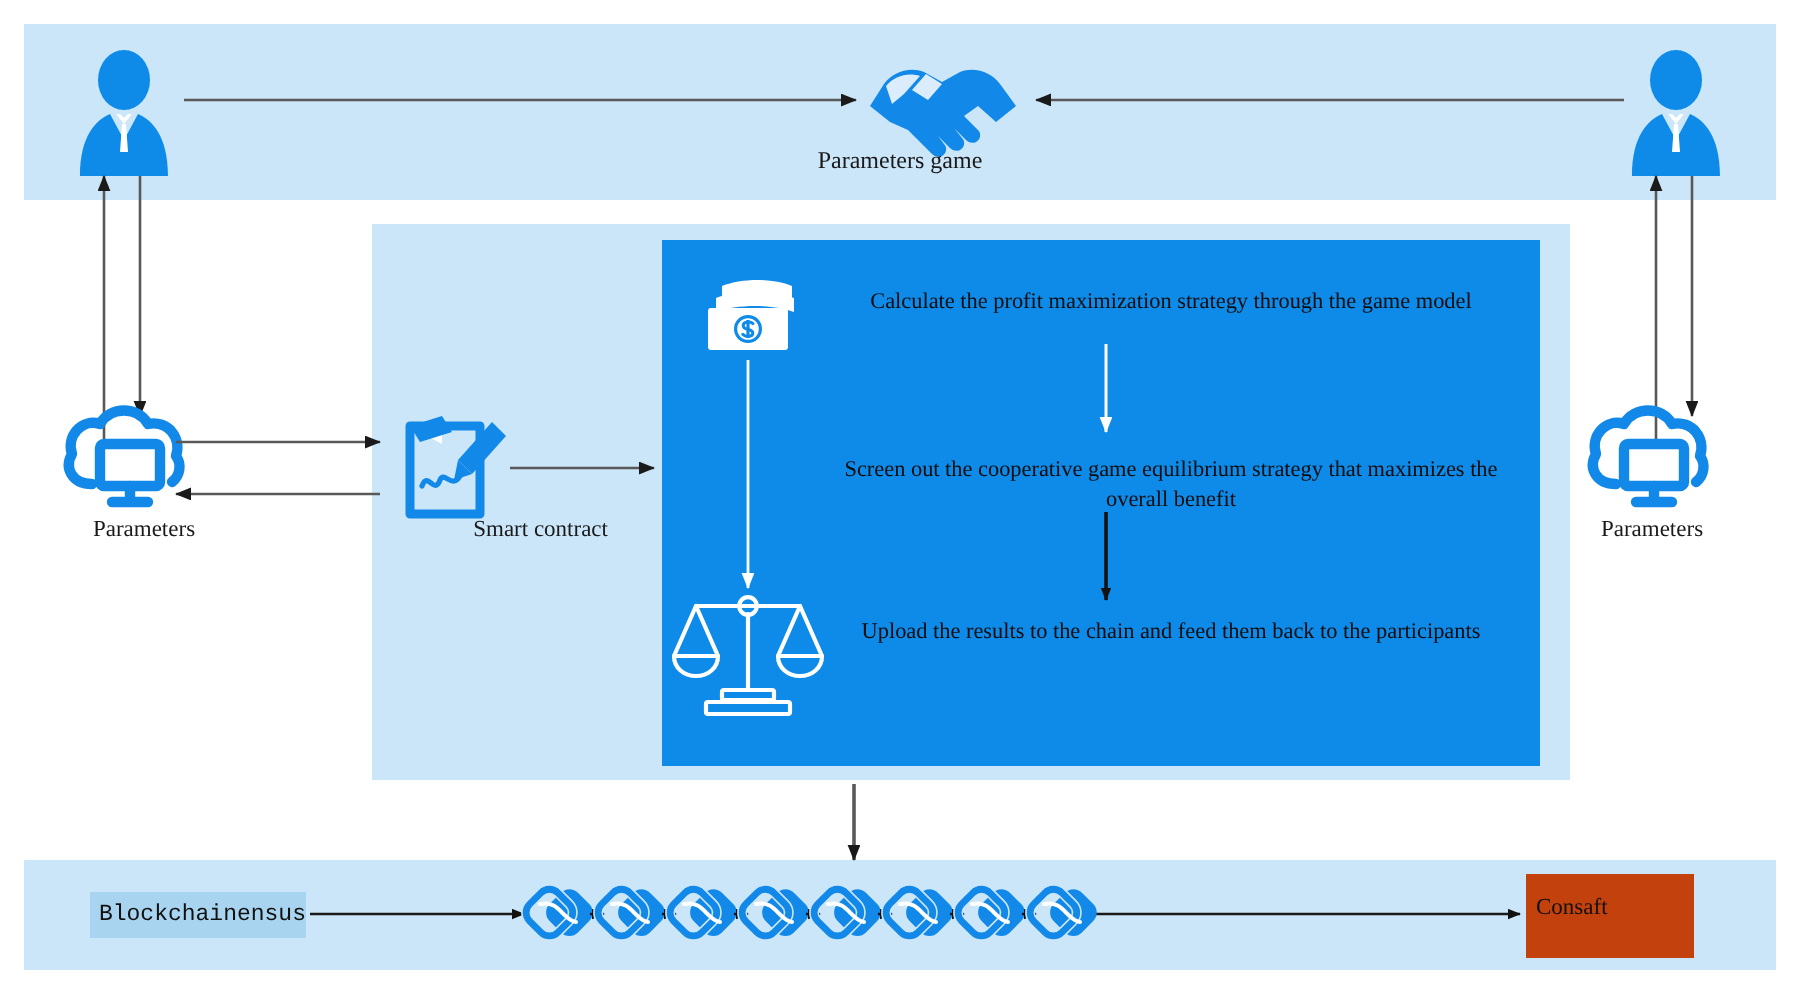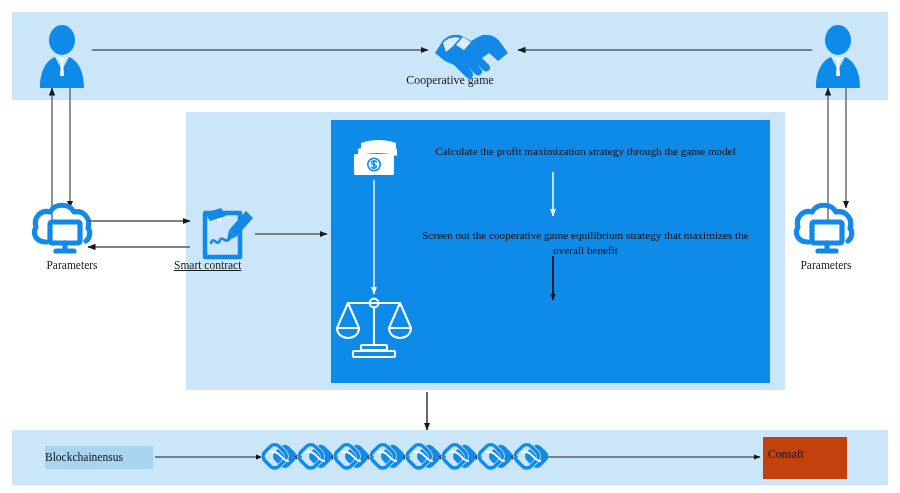--- a/index.html
+++ b/index.html
@@ -32,34 +32,34 @@
   .label{font-size:11.5px;}
   .core-txt{
     font-size:11.2px;
     color:#0d0d0d;
     text-align:center;
   }
   #coop-label{left:0;top:72px;width:900px;text-align:center;font-size:12px;}
 
   #params-left{left:12px;top:258px;width:120px;text-align:center;font-size:11.5px;}
   #params-right{left:766px;top:258px;width:120px;text-align:center;font-size:11.5px;}
-  #smart-label{left:174px;top:258px;width:130px;text-align:left;font-size:11.5px;text-decoration:underline;}
+  #smart-label{left:174px;top:258px;width:130px;text-align:right;font-size:11.5px;}
 
   #core-t1{left:408px;top:144px;width:355px;}
   #core-t2{left:408px;top:228px;width:355px;}
   #core-t3{left:408px;top:309px;width:355px;}
 
   
   #blockchain-box{
     position:absolute;left:45px;top:446px;width:108px;height:23px;
     background:#a8d4f0;
   }
   #blockchain-box span{
-    display:block;text-align:left;line-height:23px;font-size:11.5px;color:#111;
-    font-family:Liberation Serif, serif;
+    display:block;text-align:right;line-height:23px;font-size:11.5px;color:#111;
+    font-family:Liberation Mono, monospace;
   }
   #consaft-box{
     position:absolute;left:763px;top:437px;width:84px;height:42px;
     background:#c2410c;
   }
   #consaft-box .c-lbl{
     position:absolute;left:5px;top:11px;font-size:11.5px;color:#111;
   }
 
   
@@ -239,30 +239,31 @@
         <line x1="511" y1="457" x2="518" y2="457" stroke="#111111" stroke-width="1.2" marker-end="url(#ah-sm)"></line>
         <g>
           <rect x="526" y="446" width="20" height="20" rx="6" transform="rotate(45 536 457)" fill="#1289e8"></rect>
           <rect x="516" y="446" width="20" height="20" rx="6" transform="rotate(45 526 457)" fill="none" stroke="#cbe6f9" stroke-width="5"></rect>
           <rect x="516" y="446" width="20" height="20" rx="6" transform="rotate(45 526 457)" fill="none" stroke="#1289e8" stroke-width="3.4"></rect>
           <path d="M522 452 C532 450,533 460,540 461" fill="none" stroke="#ffffff" stroke-width="2" stroke-linecap="round"></path>
         </g>
       </g>
   </svg>
 
-  <div class="txt" id="coop-label">Cooperative game</div>
+  <div class="txt" id="coop-label">Parameters game</div>
 
   <div class="txt label" id="params-left">Parameters</div>
 
   <div class="txt label" id="params-right">Parameters</div>
 
   <div class="txt label" id="smart-label">Smart contract</div>
 
   <div class="txt core-txt" id="core-t2">Screen out the cooperative game equilibrium strategy that maximizes the overall benefit</div>
   <div class="txt core-txt" id="core-t1">Calculate the profit maximization strategy through the game model</div>
+  <div class="txt core-txt" id="core-t3">Upload the results to the chain and feed them back to the participants</div>
 
   <div id="blockchain-box">
     <span>Blockchainensus</span>
   </div>
 
   <div id="consaft-box">
     <span class="c-lbl">Consaft</span>
 
   </div>
 

